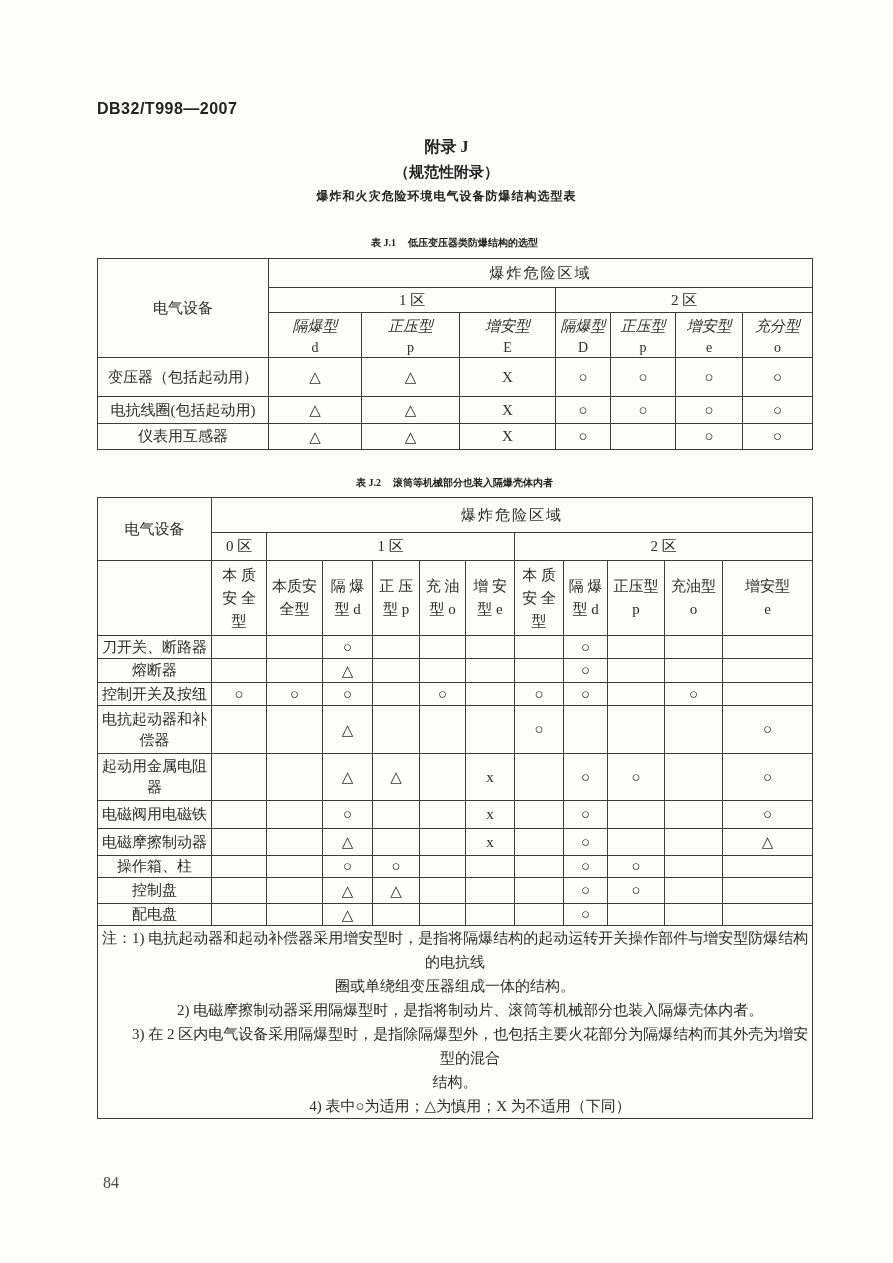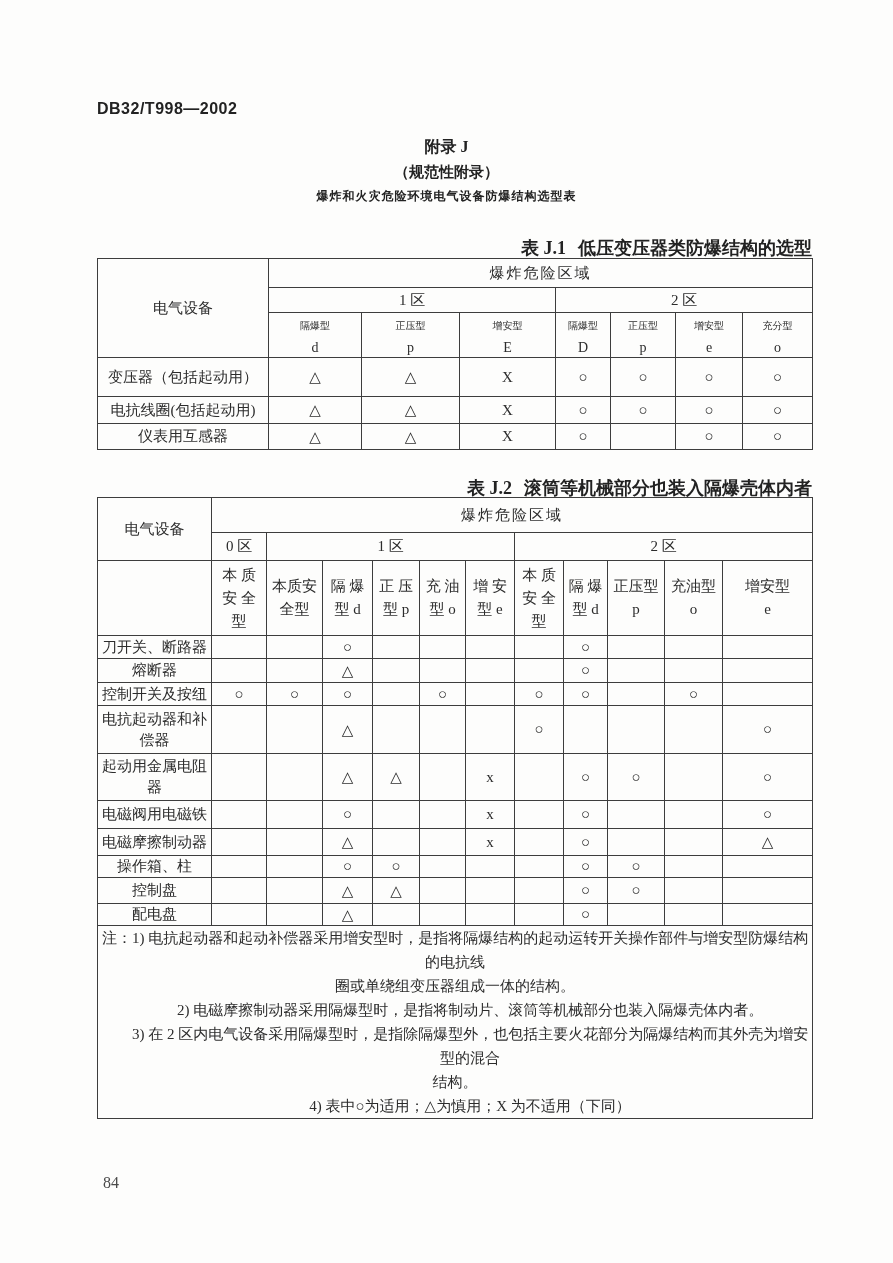--- a/index.html
+++ b/index.html
@@ -14,62 +14,62 @@
   }
   .doc-code{
     position:absolute;left:97px;top:100px;
     font-family:"Liberation Sans","DejaVu Sans",sans-serif;
     font-weight:bold;font-size:16px;letter-spacing:.5px;color:#222;
   }
   .h-center{position:absolute;left:0;width:893px;text-align:center;font-weight:bold;color:#222;}
   .h1{top:137px;font-size:16px;}
   .h2{top:163px;font-size:15px;}
   .h3{top:188px;font-size:12px;letter-spacing:1px;}
-  .tbl-title{position:absolute;left:97px;width:715px;text-align:right;font-weight:bold;font-size:18px;color:#222;}
+  .tbl-title{position:absolute;left:97px;width:715px;text-align:center;font-weight:bold;font-size:10px;color:#222;}
   #t1-title{top:236px;}
   #t2-title{top:476px;}
   .tbl-title .lab{margin-right:12px;}
   table.grid{
     position:absolute;left:97px;
     border-collapse:collapse;table-layout:fixed;
     width:715px;
   }
   #table1{top:258px;}
   #table2{top:497px;}
   table.grid td{
     border:1px solid #3d3d3d;
     text-align:center;vertical-align:middle;
     font-size:15px;color:#2c2c2c;padding:0;overflow:hidden;
   }
   td.corner{font-size:15px;}
   td.zonehead{font-size:15px;letter-spacing:2px;}
   td.zone{font-size:14px;}
   td.device{text-align:left;padding:1px 3px 1px 6px;line-height:21px;}
   td.sym{font-size:15px;}
-  td.t1type .tn{line-height:24px;font-size:10px;}
+  td.t1type .tn{line-height:24px;font-size:15px;font-style:italic;}
   td.t1type .tl{line-height:19px;font-size:14px;font-family:"Liberation Serif","DejaVu Serif",serif;}
   td.t2type{
     text-align:left;vertical-align:top;
     padding:5px 2px 0 5px;font-size:14.5px;
   }
   td.t2type div{line-height:23px;}
   td.notes{
     text-align:left;vertical-align:top;
     padding:9px 8px 0 5px;font-size:14.5px;
   }
   td.notes .note-line{line-height:24px;}
   td.notes .ind{padding-left:30px;}
   .page-num{position:absolute;left:103px;top:1174px;font-size:16px;color:#4a4a4a;}
 </style>
 </head>
 <body>
 
 <div class="page">
 
-  <div class="doc-code">DB32/T998—2002</div>
+  <div class="doc-code">DB32/T998—2007</div>
 
   <div class="h-center h1">附录 J</div>
   <div class="h-center h2">（规范性附录）</div>
   <div class="h-center h3">爆炸和火灾危险环境电气设备防爆结构选型表</div>
 
   <div class="tbl-title" id="t1-title">
     <span class="lab">表 J.1</span><span>低压变压器类防爆结构的选型</span>
   </div>
 
   <table class="grid" id="table1">

